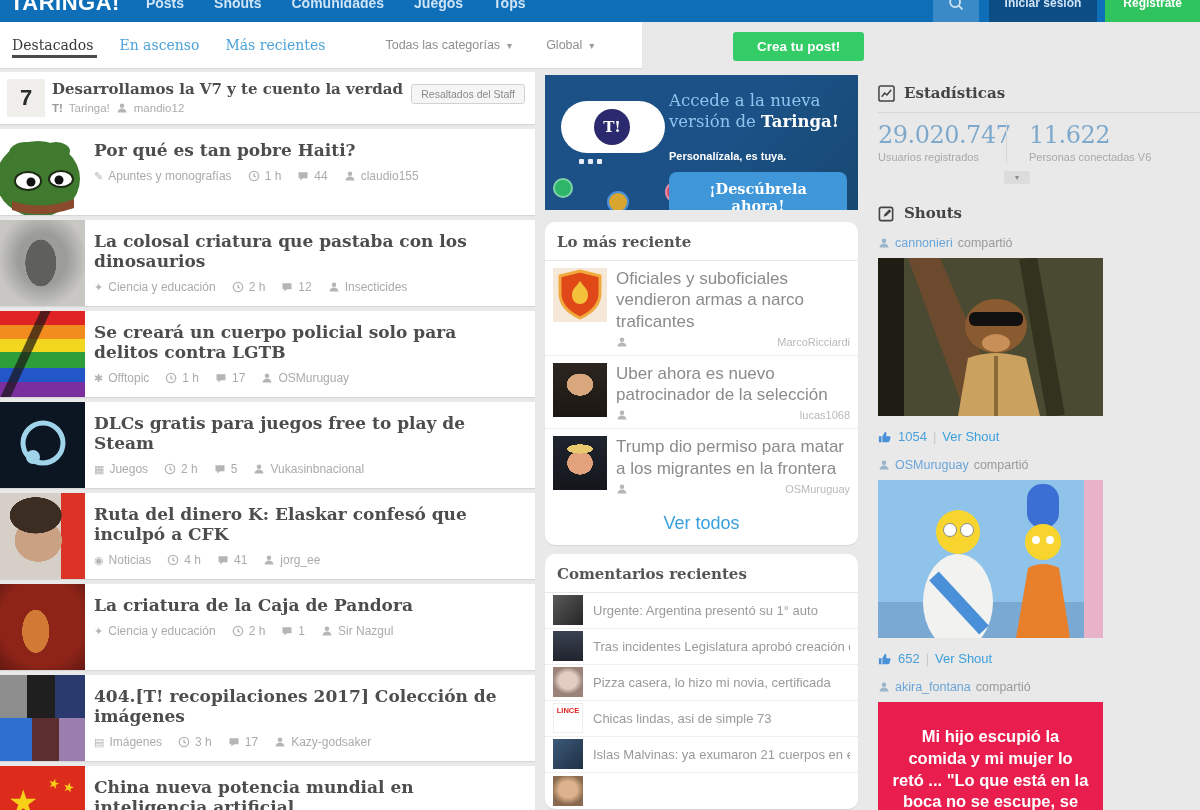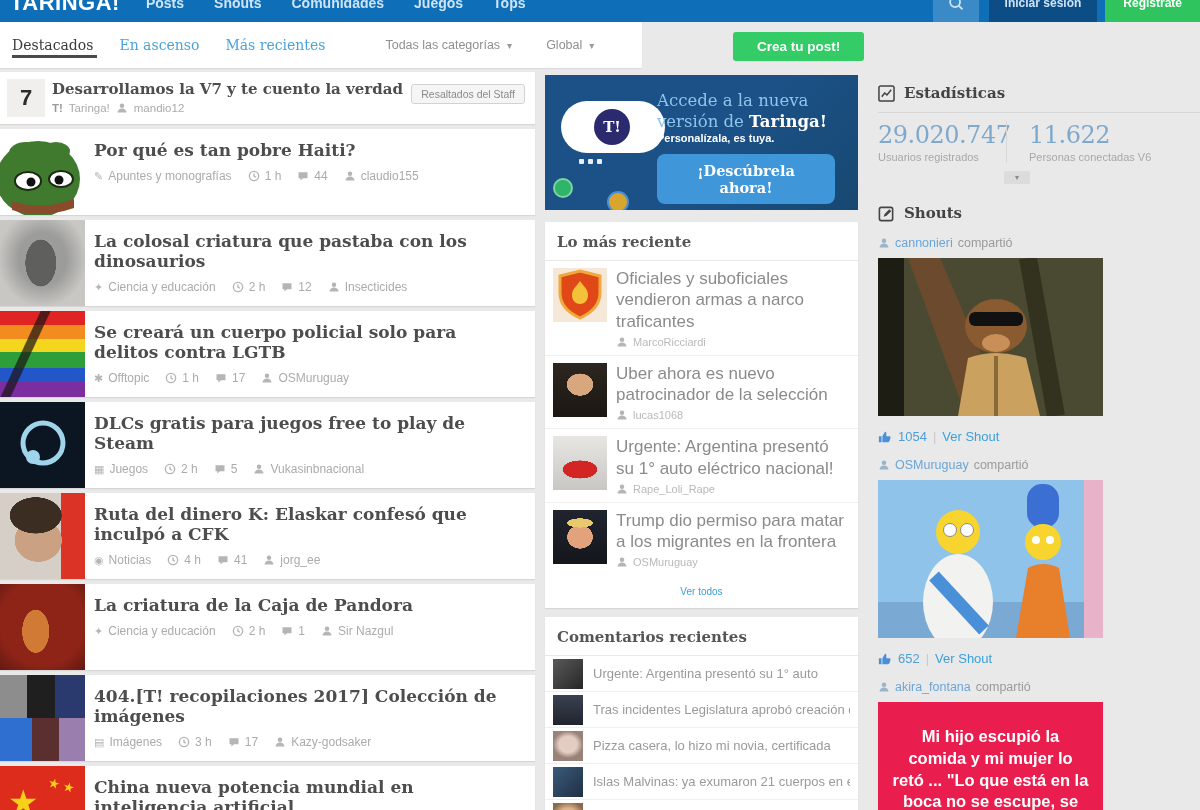--- a/index.html
+++ b/index.html
@@ -79,34 +79,34 @@
          overflow:hidden;cursor:pointer;}
   .blimp{position:absolute;left:16px;top:26px;width:104px;height:52px;background:#fff;border-radius:26px;}
   .blimp-core{position:absolute;left:33px;top:8px;width:36px;height:36px;border-radius:50%;background:#2b2a6e;
               color:#fff;font-weight:bold;font-size:15px;display:flex;align-items:center;justify-content:center;}
   .blimp-dots{position:absolute;left:34px;top:84px;width:5px;height:5px;background:#e8eef5;border-radius:1px;
               box-shadow:9px 0 #e8eef5,18px 0 #e8eef5;}
   .pdot{position:absolute;border-radius:50%;}
   .pdot.g{left:8px;top:103px;width:20px;height:20px;background:#2db56a;border:2px solid #7fd3a4;}
   .pdot.y{left:62px;top:116px;width:22px;height:22px;background:#d8a62e;border:2px solid #4a90d9;}
   .pdot.p{left:120px;top:106px;width:22px;height:22px;background:#d84a6a;border:2px solid #e88aa0;}
-  .promo-text{position:absolute;left:112px;top:16px;width:178px;}
+  .promo-text{position:absolute;left:124px;top:16px;width:178px;}
   .promo-l1{color:#8cc6ee;font-size:16.5px;line-height:1.25;}
   .promo-l1 b{color:#fff;}
-  .promo-sub{color:#fff;font-weight:bold;font-size:11px;margin-top:0;}
+  .promo-sub{color:#fff;font-weight:bold;font-size:11px;margin-top:18px;}
   .promo-btn{display:inline-block;margin-top:10px;background:#3f96d9;color:#fff;border:none;border-radius:8px;
              padding:8px 15px;font-size:14.5px;font-weight:bold;cursor:pointer;font-family:"DejaVu Serif",serif;}
 
-  .midcard{margin-top:12px;background:#fff;box-shadow:0 1px 1px rgba(0,0,0,.08);}
+  .midcard{margin-top:12px;background:#fff;box-shadow:0 1px 1px rgba(0,0,0,.08);border-radius:10px;}
   .midhead{font-size:15px;font-weight:bold;color:#555;padding:11px 12px 9px;border-bottom:1px solid #e8e8e8;}
   .ritem{display:flex;gap:9px;padding:7px 8px;border-bottom:1px solid #efefef;cursor:pointer;}
   .rthumb{flex:none;width:54px;height:54px;overflow:hidden;}
   .rtitle{font-size:17px;color:#8b8b8b;line-height:1.25;}
-  .rauthor{display:flex;align-items:center;gap:5px;font-size:11px;color:#b9b9b9;margin-top:4px;}
-  .seeall{text-align:center;color:#3aa0dc;font-size:10px;padding:11px 0;cursor:pointer;}
+  .rauthor{display:flex;align-items:center;font-size:11px;color:#b9b9b9;margin-top:4px;justify-content:space-between;}
+  .seeall{text-align:center;color:#3aa0dc;font-size:18px;padding:11px 0;cursor:pointer;}
   .m-uber{background:radial-gradient(42% 35% at 50% 40%,#d9a77e 0 58%,transparent 59%),linear-gradient(#2d2620,#1c1713);}
   .m-car{background:radial-gradient(58% 30% at 50% 62%,#d42525 0 55%,transparent 56%),linear-gradient(#e8e6e3,#c9c7c4);}
   .m-trump{background:radial-gradient(40% 14% at 50% 24%,#e9c96d 0 60%,transparent 61%),
            radial-gradient(42% 38% at 50% 50%,#e2a37c 0 56%,transparent 57%),linear-gradient(#20242e,#14161c);}
 
   .citem{display:flex;align-items:center;gap:10px;padding:3px 8px;border-bottom:1px solid #efefef;height:36px;cursor:pointer;}
   .cthumb{flex:none;width:30px;height:30px;overflow:hidden;}
   .ctitle{font-size:13px;color:#9a9a9a;white-space:nowrap;overflow:hidden;}
   .c1{background:linear-gradient(135deg,#5a5a5a,#262626);}
   .c2{background:linear-gradient(180deg,#3a4150,#20242e);}
@@ -502,32 +502,20 @@
           <div class="rtitle">Uber ahora es nuevo patrocinador de la selección</div>
           <div class="rauthor">
               <svg class="ic">
                 <use href="#i-user"></use>
               </svg>
               <span>lucas1068</span>
             </div>
         </div>
       </div>
 
-      <div class="ritem">
-        <div class="rthumb m-car"></div>
-        <div>
-          <div class="rtitle">Urgente: Argentina presentó su 1° auto eléctrico nacional!</div>
-          <div class="rauthor">
-              <svg class="ic">
-                <use href="#i-user"></use>
-              </svg>
-              <span>Rape_Loli_Rape</span>
-            </div>
-        </div>
-      </div>
 
       <div class="ritem" style="border-bottom:none">
         <div class="rthumb m-trump"></div>
         <div>
           <div class="rtitle">Trump dio permiso para matar a los migrantes en la frontera</div>
           <div class="rauthor">
               <svg class="ic">
                 <use href="#i-user"></use>
               </svg>
               <span>OSMuruguay</span>
@@ -544,20 +532,24 @@
         <div class="cthumb c1"></div>
         <div class="ctitle">Urgente: Argentina presentó su 1° auto</div>
       </div>
       <div class="citem">
         <div class="cthumb c2"></div>
         <div class="ctitle">Tras incidentes Legislatura aprobó creación de</div>
       </div>
       <div class="citem">
         <div class="cthumb c3"></div>
         <div class="ctitle">Pizza casera, lo hizo mi novia, certificada</div>
+      </div>
+      <div class="citem">
+        <div class="cthumb c4">LINCE</div>
+        <div class="ctitle">Chicas lindas, asi de simple 73</div>
       </div>
       <div class="citem">
         <div class="cthumb c5"></div>
         <div class="ctitle">Islas Malvinas: ya exumaron 21 cuerpos en el</div>
       </div>
       <div class="citem" style="border-bottom:none">
         <div class="cthumb c6"></div>
 
       </div>
     </div>

